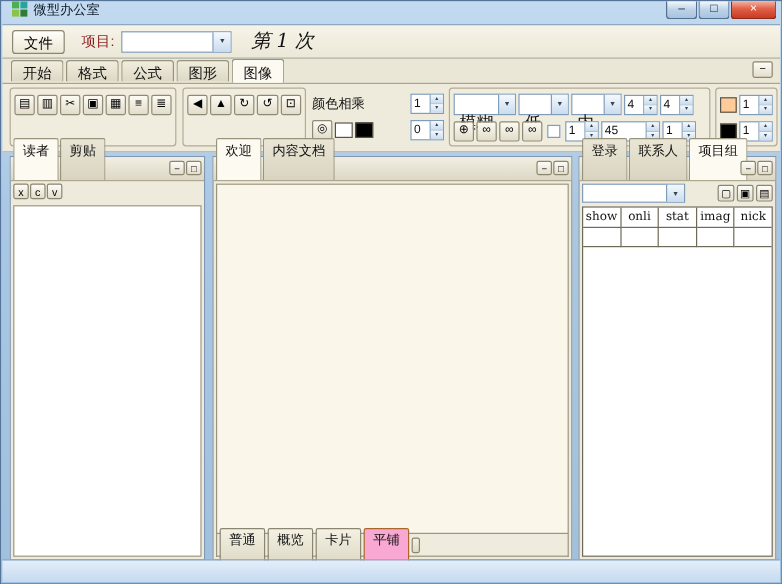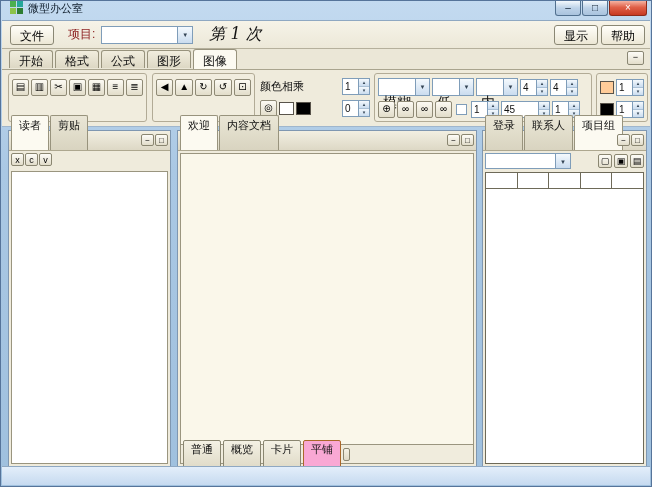--- a/index.html
+++ b/index.html
@@ -130,24 +130,20 @@
   </div>
 
   <div class="toolbar-row">
     <button class="btn">文件</button>
     <span class="project-label">项目:</span>
     <div class="combo">
       <span class="combo-val"></span>
       <span class="combo-btn">▼</span>
     </div>
     <span class="doc-title">第 1 次</span>
-    <div class="toolbar-right">
-      <button class="btn">显示</button>
-      <button class="btn">帮助</button>
-    </div>
   </div>
 
   <div class="tabstrip">
     <div class="rtab">开始</div>
     <div class="rtab">格式</div>
     <div class="rtab">公式</div>
     <div class="rtab">图形</div>
     <div class="rtab selected">图像</div>
     <button class="collapse-btn">−</button>
   </div>
@@ -334,20 +330,27 @@
       <div class="combo">
         <span class="combo-val"></span>
         <span class="combo-btn">▼</span>
       </div>
       <span class="right-spacer"></span>
       <button class="doc-btn">▢</button>
       <button class="doc-btn">▣</button>
       <button class="doc-btn">▤</button>
     </div>
     <div class="grid">
+      <div class="grid-row">
+        <div class="grid-cell">show</div>
+        <div class="grid-cell">onli</div>
+        <div class="grid-cell">stat</div>
+        <div class="grid-cell">imag</div>
+        <div class="grid-cell">nick</div>
+      </div>
       <div class="grid-row empty">
         <div class="grid-cell"></div>
         <div class="grid-cell"></div>
         <div class="grid-cell"></div>
         <div class="grid-cell"></div>
         <div class="grid-cell"></div>
       </div>
     </div>
   </div>
 

